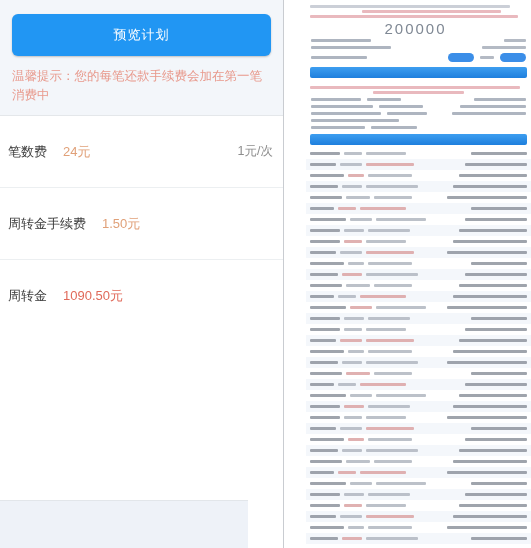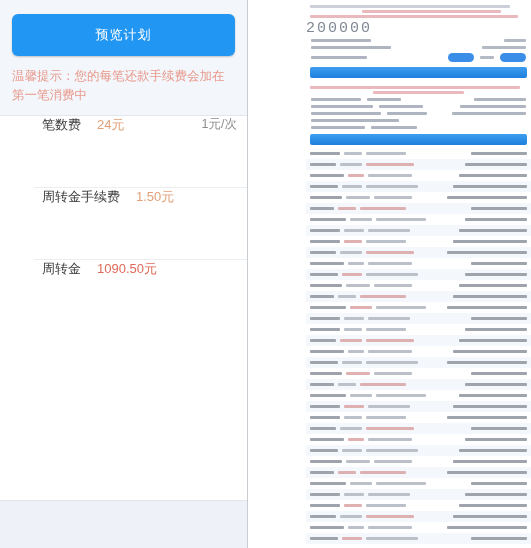--- a/index.html
+++ b/index.html
@@ -7,21 +7,21 @@
     width:531px;height:548px;
     background:#ffffff;
     font-family:"Liberation Sans","DejaVu Sans",sans-serif;
     overflow:hidden;
     position:relative;
   }
 
   
   #left-panel{
     position:absolute; left:0; top:0;
-    width:248px; height:548px;
+    width:284px; height:548px;
     background:#ffffff;
     border-right:1px solid #c9ccd1;
     box-sizing:border-box;
     overflow:hidden;
   }
 
   .hero-block{
     background:#f3f6fa;
     padding:14px 12px 10px 12px;
     border-bottom:1px solid #e4e7ea;
@@ -50,25 +50,24 @@
     color:#e8998c;
     text-align:left;
     filter:blur(.5px);
   }
 
   
   .fee-row{
     position:relative;
     height:72px;
     display:flex;
-    align-items:flex-start;
+    align-items:center;
     padding:0 10px 0 8px;
     box-sizing:border-box;
     border-bottom:1px solid #eceff1;
-    margin-left:34px;
   }
   .fee-row:last-of-type{border-bottom:none;}
 
   .fee-label{
     font-size:13px;
     color:#3b3b3b;
     white-space:nowrap;
     filter:blur(.45px);
   }
   .fee-value{
@@ -125,27 +124,27 @@
   .hline{
     height:3px;
     margin:2px 0;
     background:#b9bfc9;
     opacity:.75;
     border-radius:1px;
   }
   .hline.pink{background:#e3a8ae;opacity:.8;}
 
   .big-number{
-    text-align:left;
+    text-align:center;
     font-size:15px;
     color:#7f8894;
     letter-spacing:2px;
     padding-right:6px;
     margin-top:2px;
-    font-family:Liberation Mono, monospace;
+    font-family:Liberation Sans, sans-serif;
   }
 
   .form-row{
     display:flex;
     align-items:center;
     padding:2px 5px;
     gap:6px;
   }
   .form-row .lbl{height:3px;background:#aeb5c0;border-radius:1px;}
   .form-row .fill{flex:1;}

